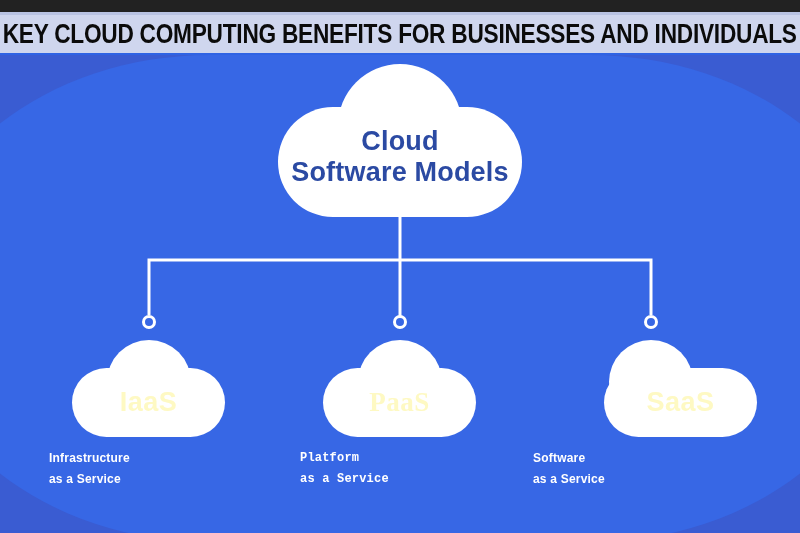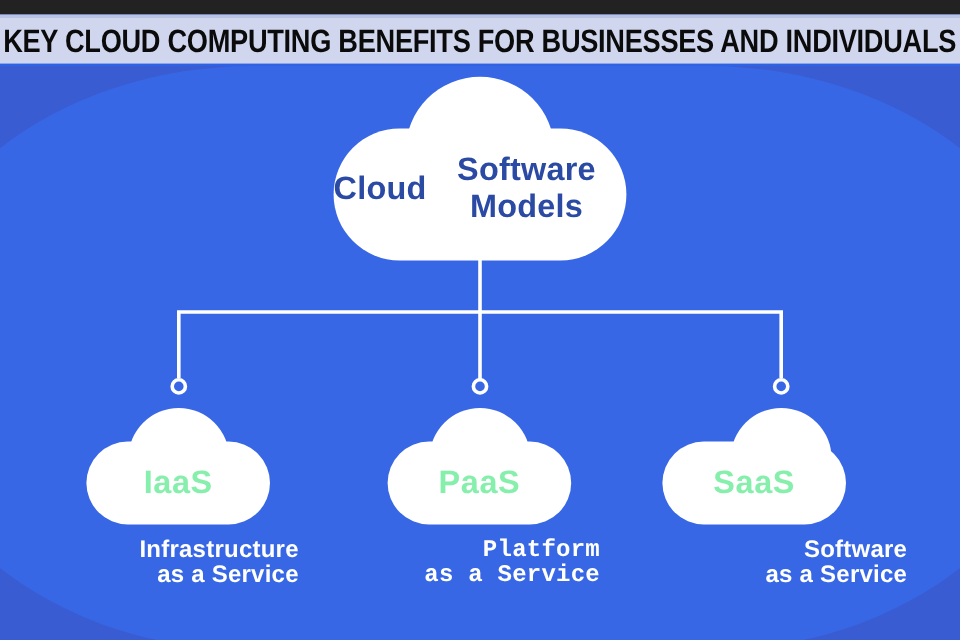--- a/index.html
+++ b/index.html
@@ -59,50 +59,50 @@
     background: #ffffff;
   }
   .puff { border-radius: 50%; }
   .cloud-body { border-radius: 55px; }
 
   .root-puff  { left: 338px; top: 52px; width: 124px; height: 124px; }
   .root-body  { left: 278px; top: 95px; width: 244px; height: 110px; }
   .root-label {
     position: absolute;
     left: 278px; top: 104px; width: 244px; height: 82px;
-    display: flex; flex-direction: row;
+    display: flex; flex-direction: column;
     align-items: center; justify-content: center;
     color: #2b4aa3;
     font-size: 27px; font-weight: 700;
     line-height: 31px;
     letter-spacing: 0.2px;
     text-align: center;
   }
 
   .model-puff { width: 84px; height: 84px; top: 328px; }
   .model-body { width: 153px; height: 69px; top: 356px; border-radius: 35px; }
   .model-acr  {
     position: absolute; top: 356px; width: 153px; height: 69px;
     display: flex; align-items: center; justify-content: center;
-    color: #86efac;
+    color: #fef9c3;
     font-size: 27px; font-weight: 700; letter-spacing: 0.5px;
   }
   .model-name {
     position: absolute; top: 436px; width: 200px;
-    text-align: right;
+    text-align: left;
     color: #ffffff;
-    font-size: 20px; font-weight: 700;
+    font-size: 12px; font-weight: 700;
     line-height: 21px;
     letter-spacing: 0.2px;
   }
 
   
   .c1 .model-puff { left: 107px; }  .c1 .model-body, .c1 .model-acr { left: 72px; }  .c1 .model-name { left: 49px; }
-  .c2 .model-puff { left: 358px; }  .c2 .model-body, .c2 .model-acr { left: 323px; } .c2 .model-name { left: 300px; font-family: Liberation Mono, monospace; }
-  .c3 .model-puff { left: 609px; }  .c3 .model-body, .c3 .model-acr { left: 552px; text-align: right; } .c3 .model-name { left: 556px; }
+  .c2 .model-puff { left: 358px; }  .c2 .model-body, .c2 .model-acr { left: 323px; font-family: Liberation Serif, serif; } .c2 .model-name { left: 300px; font-family: Liberation Mono, monospace; }
+  .c3 .model-puff { left: 609px; }  .c3 .model-body, .c3 .model-acr { left: 604px; text-align: right; } .c3 .model-name { left: 533px; }
 
   .connectors {
     position: absolute;
     left: 0; top: 0;
     width: 800px; height: 533px;
     pointer-events: none;
   }
 </style>
 </head>
 <body>

